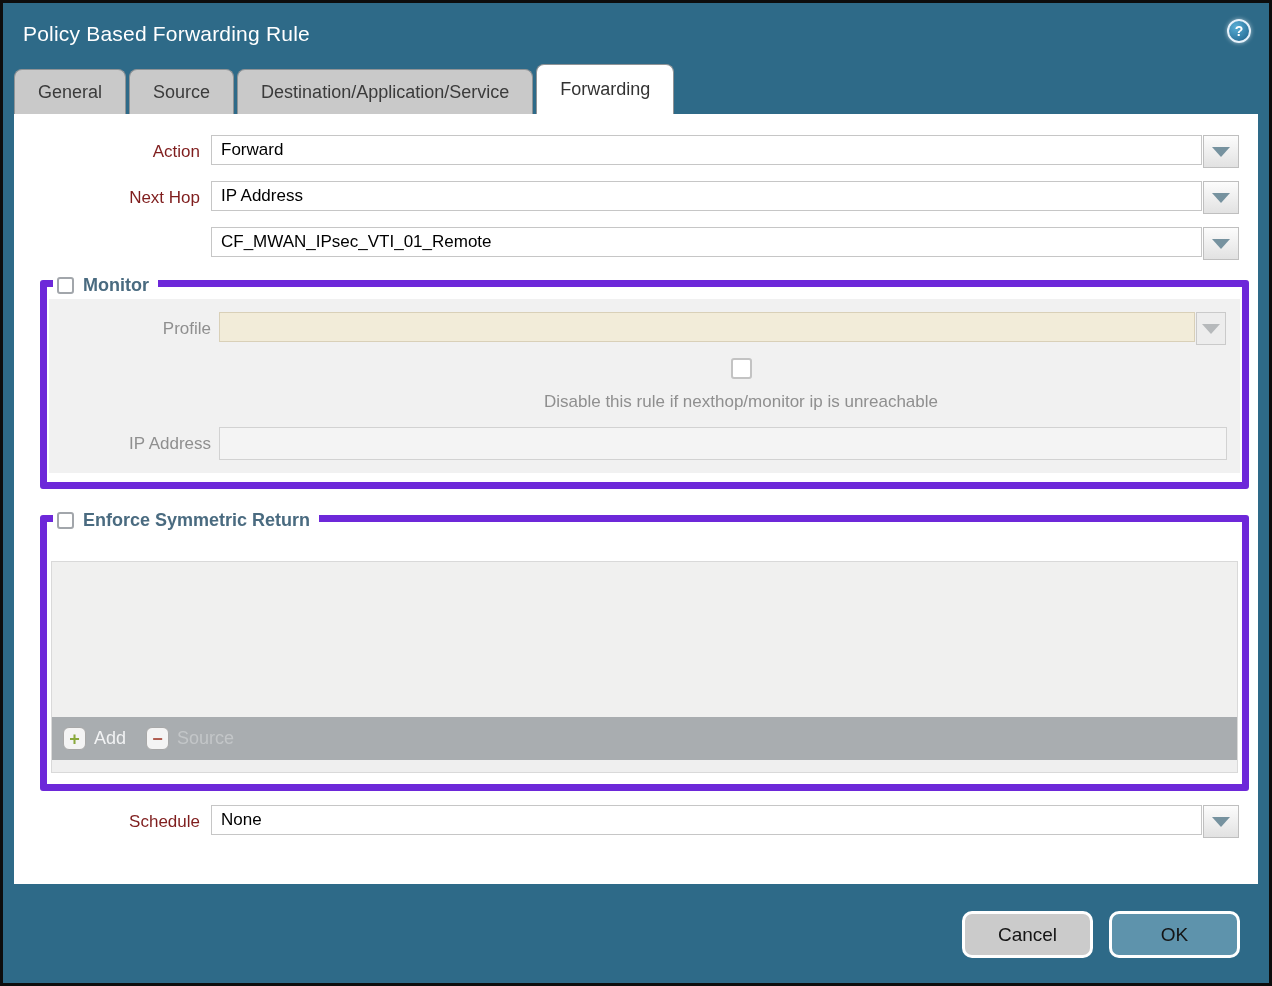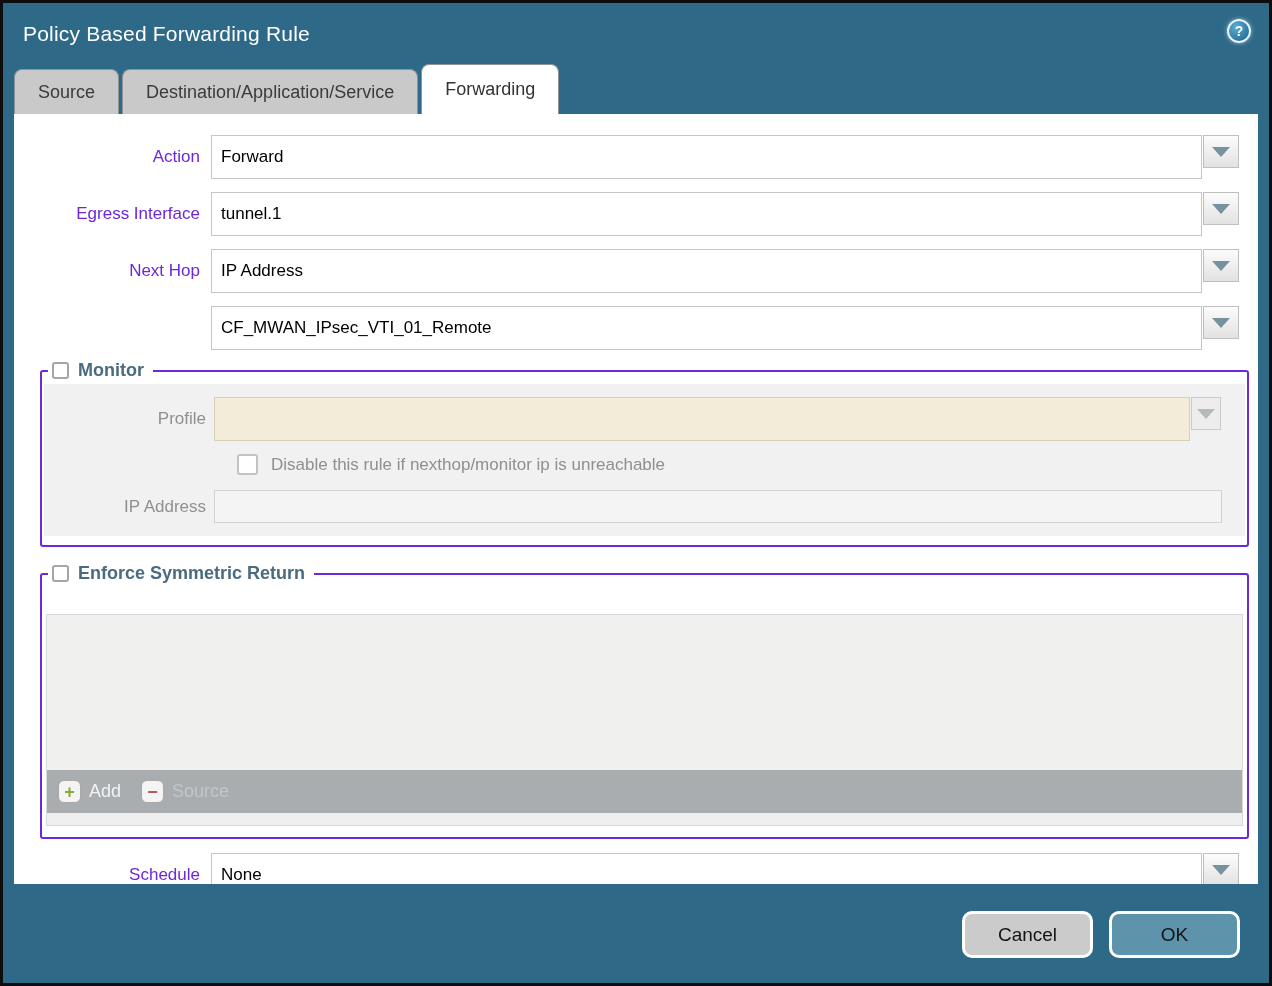--- a/index.html
+++ b/index.html
@@ -36,48 +36,48 @@
     background:var(--tab-inactive);
     border:1px solid #8f9396;border-bottom:none;
     border-radius:8px 8px 0 0;margin-right:3px;padding:0 23px;height:45px;
     display:flex;align-items:center;font-size:18px;color:#3b3b3b;cursor:pointer;white-space:nowrap;
   }
   .tab.active{background:#fff;height:50px;color:#333;}
   
   .content{background:#fff;margin:0 11px;height:770px;overflow:hidden;}
   .frow{display:flex;align-items:center;margin-bottom:13px;}
   .frow.first{margin-top:21px;}
-  .flabel{width:197px;text-align:right;padding-right:11px;font-size:17px;color:#6d28d9;flex:none;}
+  .flabel{width:197px;text-align:right;padding-right:11px;font-size:17px;color:#7f1d1d;flex:none;}
   .combo{display:flex;flex:none;align-items:stretch;}
   .combo input{
-    width:991px;height:44px;border:1px solid #c6c6c6;padding:0 9px;font-size:17px;color:#000;background:#fff;
+    width:991px;height:30px;border:1px solid #c6c6c6;padding:0 9px;font-size:17px;color:#000;background:#fff;
   }
   .dd{
     width:36px;height:33px;border:1px solid #bfbfbf;margin-left:1px;
     background:linear-gradient(#fcfcfc,#e2e2e2);
     display:flex;align-items:center;justify-content:center;cursor:pointer;
   }
   .arrow{width:0;height:0;border-left:9px solid transparent;border-right:9px solid transparent;border-top:10px solid #76929f;}
   .arrow.dis{border-top-color:#b6b9bb;}
   
-  .fs{border:2px solid #6d28d9;border-radius:3px;margin:20px 9px 0 26px;position:relative;padding:12px 2px 9px;}
+  .fs{border:7px solid #6d28d9;border-radius:3px;margin:20px 9px 0 26px;position:relative;padding:12px 2px 9px;}
   .fs-legend{
     position:absolute;top:-12px;left:6px;background:#fff;padding:0 9px 0 4px;
     display:flex;align-items:center;gap:9px;font-weight:bold;font-size:18px;color:var(--legend-text);
   }
   .cb{width:17px;height:17px;appearance:none;-webkit-appearance:none;border:2px solid #a2a6ab;border-radius:3px;background:#fff;flex:none;cursor:pointer;}
   .cb.big{width:21px;height:21px;border-color:#c3c3c3;}
   .fs-panel{background:#f1f1f1;padding:13px 0;}
   .mrow{display:flex;align-items:center;margin-bottom:13px;}
   .mrow:last-child{margin-bottom:0;}
   .mlabel{width:170px;text-align:right;padding-right:8px;font-size:17px;color:#8f8f8f;flex:none;}
   .combo.disabled input{background:var(--profile-disabled-bg);border-color:#d9d0b8;width:976px;}
   .dd.disabled{width:30px;background:#ededed;border-color:#cacaca;cursor:default;}
   .plain-input{width:1008px;height:33px;border:1px solid #d2d2d2;background:#f4f4f4;padding:0 9px;font-size:17px;}
-  .disable-row{display:flex;align-items:center;gap:13px;margin:2px 0 15px 193px;}
+  .disable-row{display:flex;align-items:center;gap:13px;margin:2px 0 15px 193px;flex-direction:column;}
   .disable-row span{font-size:17px;color:#8f8f8f;}
   
   .tbl{margin:27px 2px 2px 2px;background:#efefef;padding-bottom:12px;border:1px solid #d9d9d9;}
   .tbl-h{height:45px;background:var(--table-header-bg);color:#e9eaeb;font-size:18px;display:flex;align-items:center;padding-left:15px;border-bottom:1px solid #9ea2a5;}
   .tbl-body{height:155px;background:#f0f0ef;}
   .tbl-f{height:43px;background:#a9adb0;display:flex;align-items:center;padding-left:11px;gap:20px;}
   .tbtn{display:flex;align-items:center;gap:8px;font-size:18px;cursor:pointer;background:none;border:none;}
   .tbtn .ic{
     width:23px;height:23px;border-radius:6px;background:#f4f4f4;border:1px solid #a8a8a8;
     display:flex;align-items:center;justify-content:center;font-weight:900;font-size:18px;line-height:1;
@@ -103,20 +103,23 @@
 
   <div class="titlebar">
     <div class="title">Policy Based Forwarding Rule</div>
     <div class="help-btn">
       <span>?</span>
     </div>
   </div>
 
   <div class="tabs">
     <div class="tab">
+        <span>General</span>
+      </div>
+    <div class="tab">
         <span>Source</span>
       </div>
     <div class="tab">
         <span>Destination/Application/Service</span>
       </div>
     <div class="tab active">
         <span>Forwarding</span>
       </div>
   </div>
 
@@ -125,29 +128,20 @@
     <div class="frow first">
       <div class="flabel">Action</div>
       <div class="combo">
         <input type="text" value="Forward" style="">
         <div class="dd">
             <div class="arrow"></div>
           </div>
       </div>
     </div>
 
-    <div class="frow">
-      <div class="flabel">Egress Interface</div>
-      <div class="combo">
-        <input type="text" value="tunnel.1" style="">
-        <div class="dd">
-            <div class="arrow"></div>
-          </div>
-      </div>
-    </div>
 
     <div class="frow">
       <div class="flabel">Next Hop</div>
       <div class="combo">
         <input type="text" value="IP Address" style="">
         <div class="dd">
             <div class="arrow"></div>
           </div>
       </div>
     </div>

